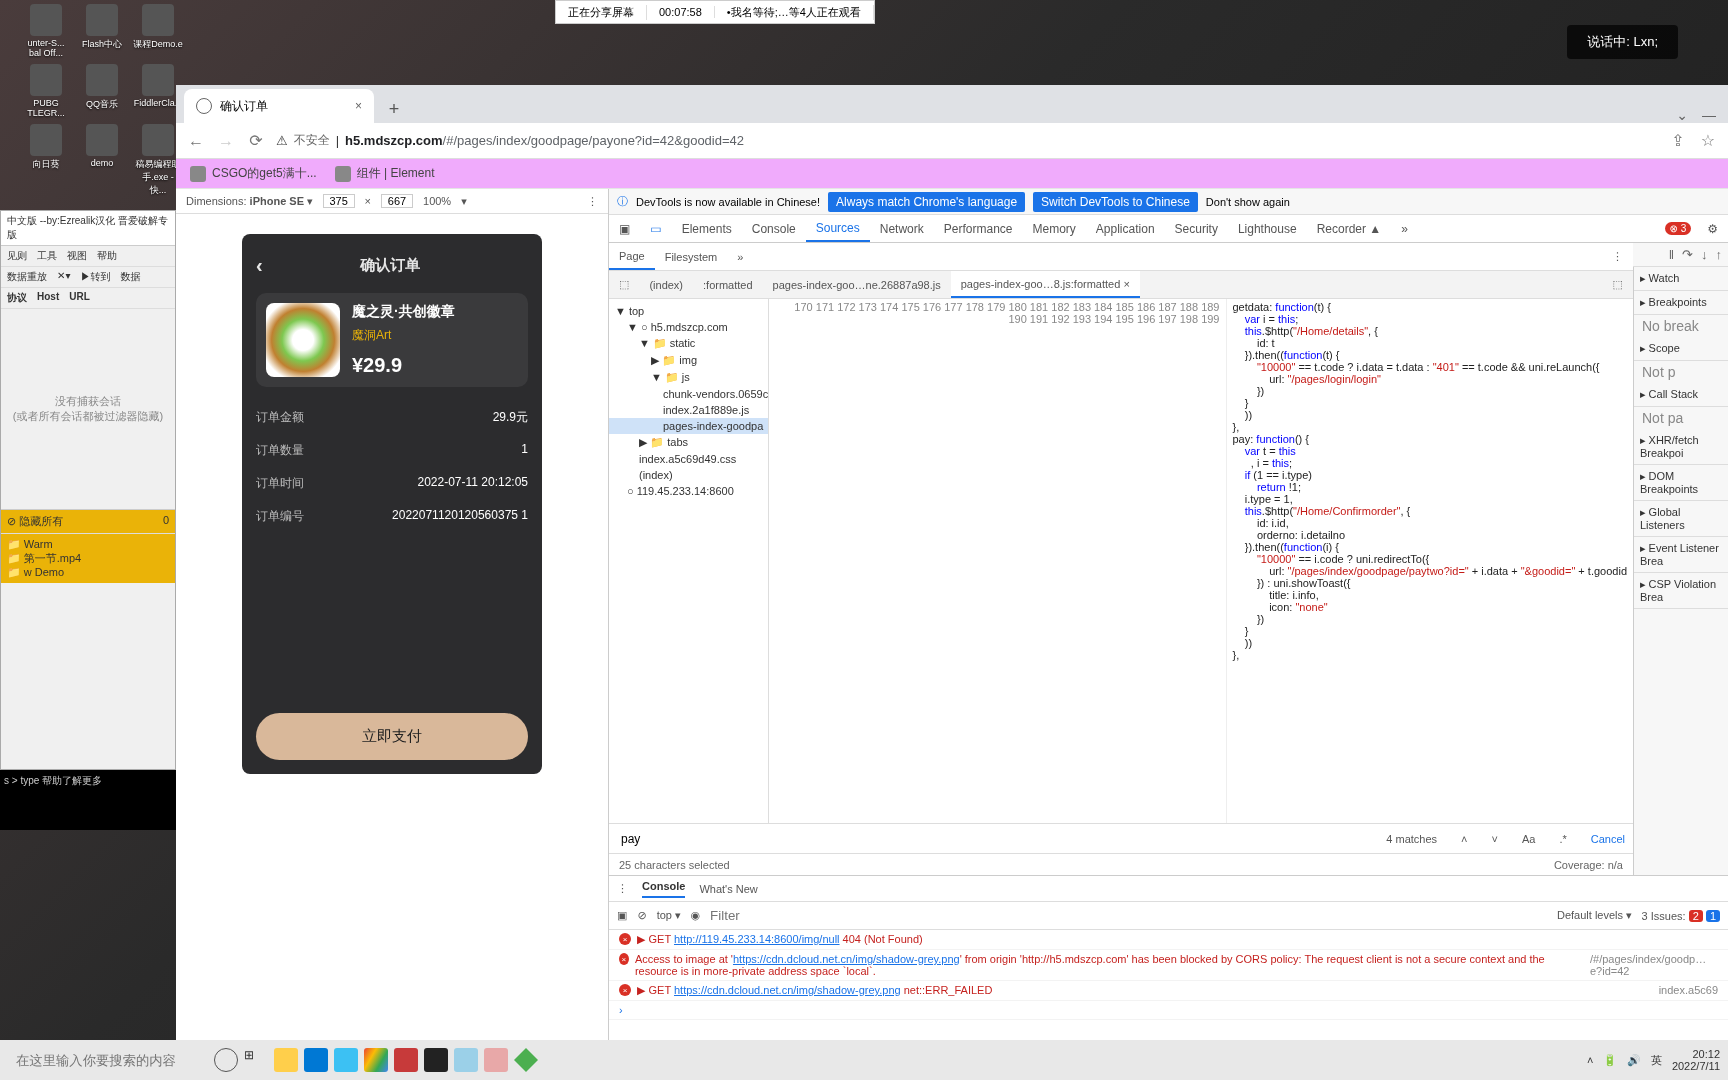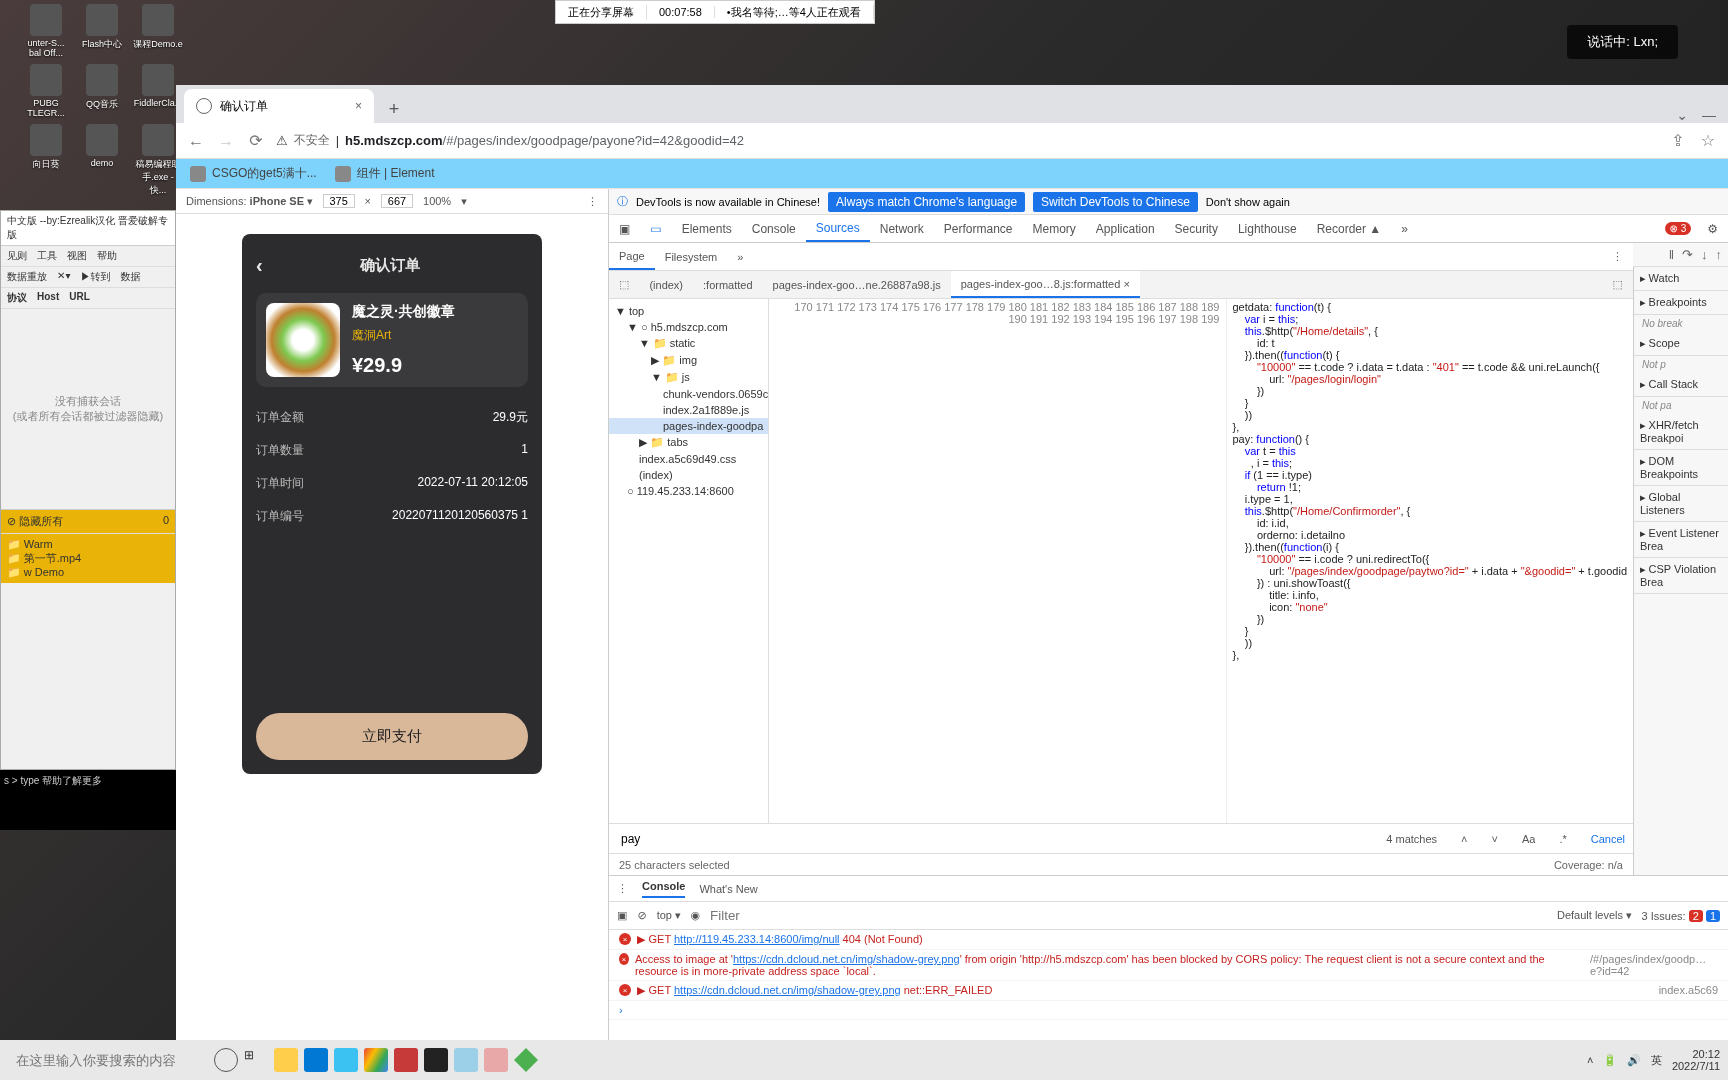--- a/index.html
+++ b/index.html
@@ -17,21 +17,21 @@
 .tab{height:34px;background:#fff;border-radius:8px 8px 0 0;display:flex;align-items:center;padding:0 12px;gap:8px;font-size:12px;min-width:190px}
 .tab .globe{width:16px;height:16px;border:1.5px solid #666;border-radius:50%}
 .tab .x{margin-left:auto;color:#666;cursor:pointer}
 .newtab{width:28px;height:28px;display:flex;align-items:center;justify-content:center;font-size:18px;color:#555;margin-left:6px}
 .tabbar .carets{margin-left:auto;margin-right:12px;display:flex;gap:14px;color:#666;font-size:14px}
 .addrbar{height:36px;background:#fff;border-bottom:1px solid #ddd;display:flex;align-items:center;padding:0 10px;gap:10px}
 .navbtn{width:20px;text-align:center;color:#777;font-size:16px}
 .url{flex:1;display:flex;align-items:center;gap:6px;font-size:13px;color:#333}
 .notsecure{color:#666;font-size:12px}
 .url b{color:#202124}
-.bookbar{height:30px;background:#7dd3fc;border-bottom:1px solid #e5e5e5;display:flex;align-items:center;padding:0 14px;gap:18px;font-size:12px;color:#444}
+.bookbar{height:30px;background:#f0abfc;border-bottom:1px solid #e5e5e5;display:flex;align-items:center;padding:0 14px;gap:18px;font-size:12px;color:#444}
 .bookbar .bm{display:flex;align-items:center;gap:6px}
 .bookbar .bm .bico{width:16px;height:16px;border-radius:3px;background:#888}
 
 .workarea{flex:1;display:flex;min-height:0}
 .leftpane{width:432px;background:#fff;display:flex;flex-direction:column}
 .devbar{height:25px;border-bottom:1px solid #ddd;display:flex;align-items:center;padding:0 10px;gap:10px;font-size:11px;color:#555}
 .devbar select,.devbar input{font-size:11px;border:none;background:transparent}
 .phoneframe{flex:1;display:flex;justify-content:center;padding:20px 0;background:#fff;overflow:auto}
 .phone{width:300px;height:540px;background:#2c2c2e;border-radius:8px;color:#e7e7e7;padding:14px;display:flex;flex-direction:column}
 .phone .hdr{display:flex;align-items:center;gap:10px;font-size:15px;font-weight:600;padding:6px 0}
@@ -69,21 +69,21 @@
 .code{flex:1;display:flex;font-family:Consolas,monospace;font-size:11px;overflow:auto;background:#fff}
 .gut{background:#fff;color:#888;text-align:right;padding:2px 6px;border-right:1px solid #eee}
 .codetxt{padding:2px 6px;white-space:pre;color:#222}
 .str{color:#c41a16}.kw{color:#0000ff}
 .searchrow{height:30px;border-top:1px solid #ddd;display:flex;align-items:center;padding:0 8px;gap:24px;font-size:11px;color:#555}
 .searchrow input{flex:1;border:none;outline:none;font-size:12px;padding:4px}
 .searchrow .cancel{color:#1a73e8}
 .statusrow{height:22px;border-top:1px solid #ddd;display:flex;align-items:center;justify-content:space-between;padding:0 10px;font-size:11px;color:#666}
 .rside{width:95px;border-left:1px solid #ccc;font-size:11px;color:#333;background:#f7f7f7;overflow-y:auto}
 .rside .sec{padding:5px 6px;border-bottom:1px solid #ddd;display:flex;justify-content:space-between;align-items:center}
-.rside .sub{padding:3px 8px;color:#888;font-style:italic;font-size:10px}
+.rside .sub{padding:3px 8px;color:#888;font-size:14px}
 .dbgbar{height:24px;border-bottom:1px solid #ddd;display:flex;align-items:center;justify-content:flex-end;padding:0 6px;gap:8px;color:#666;font-size:13px;background:#f7f7f7}
 
 .consolepane{height:165px;border-top:1px solid #ccc;display:flex;flex-direction:column;font-size:11px}
 .ctabs{height:26px;display:flex;align-items:center;border-bottom:1px solid #ddd;padding:0 8px;gap:14px;color:#555}
 .ctabs .ct.active{color:#333;font-weight:600;border-bottom:2px solid #1a73e8;padding-bottom:4px}
 .ctool{height:28px;display:flex;align-items:center;border-bottom:1px solid #ddd;padding:0 8px;gap:10px;color:#555}
 .ctool input{flex:1;border:none;outline:none;color:#888}
 .clog{flex:1;overflow:auto;font-family:Consolas,monospace;font-size:11px}
 .clog .row{display:flex;padding:3px 10px;gap:6px;border-bottom:1px solid #f3f3f3}
 .clog .err{color:#c5221f}

